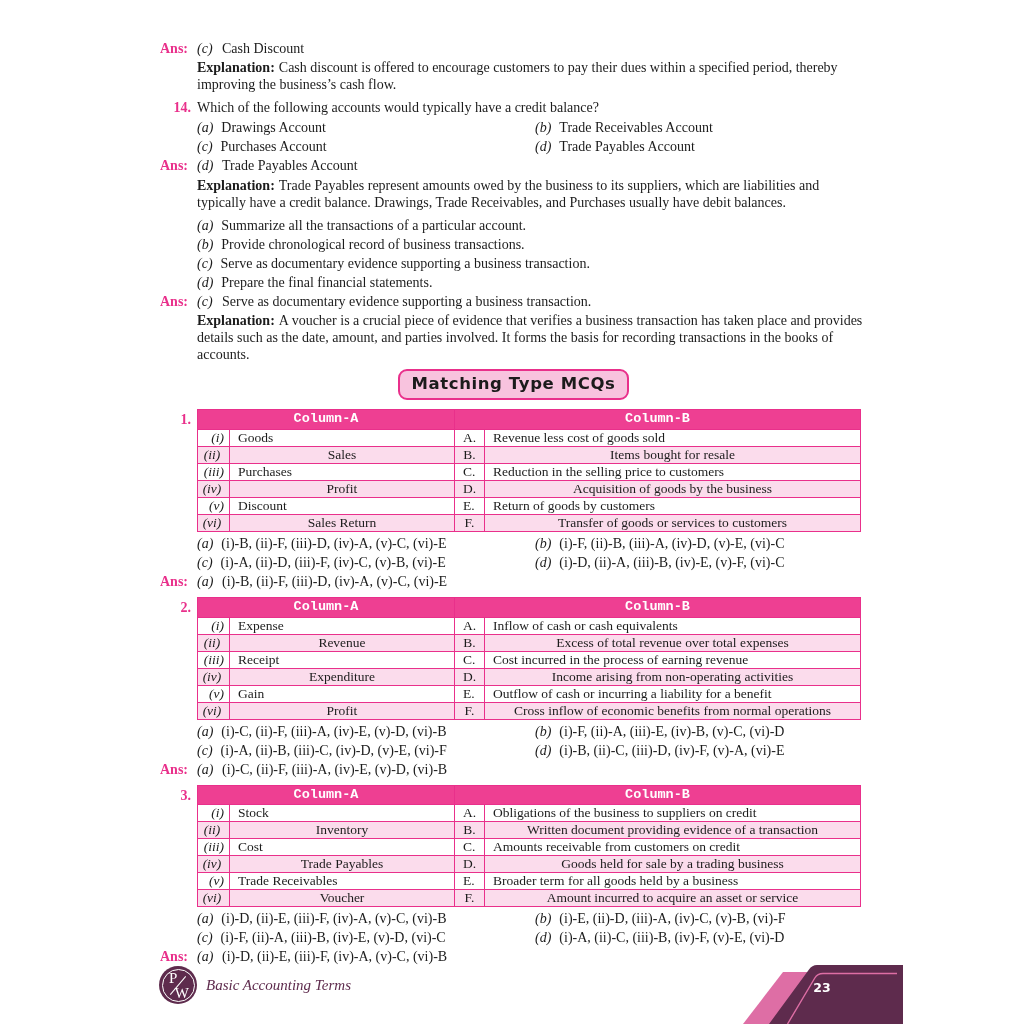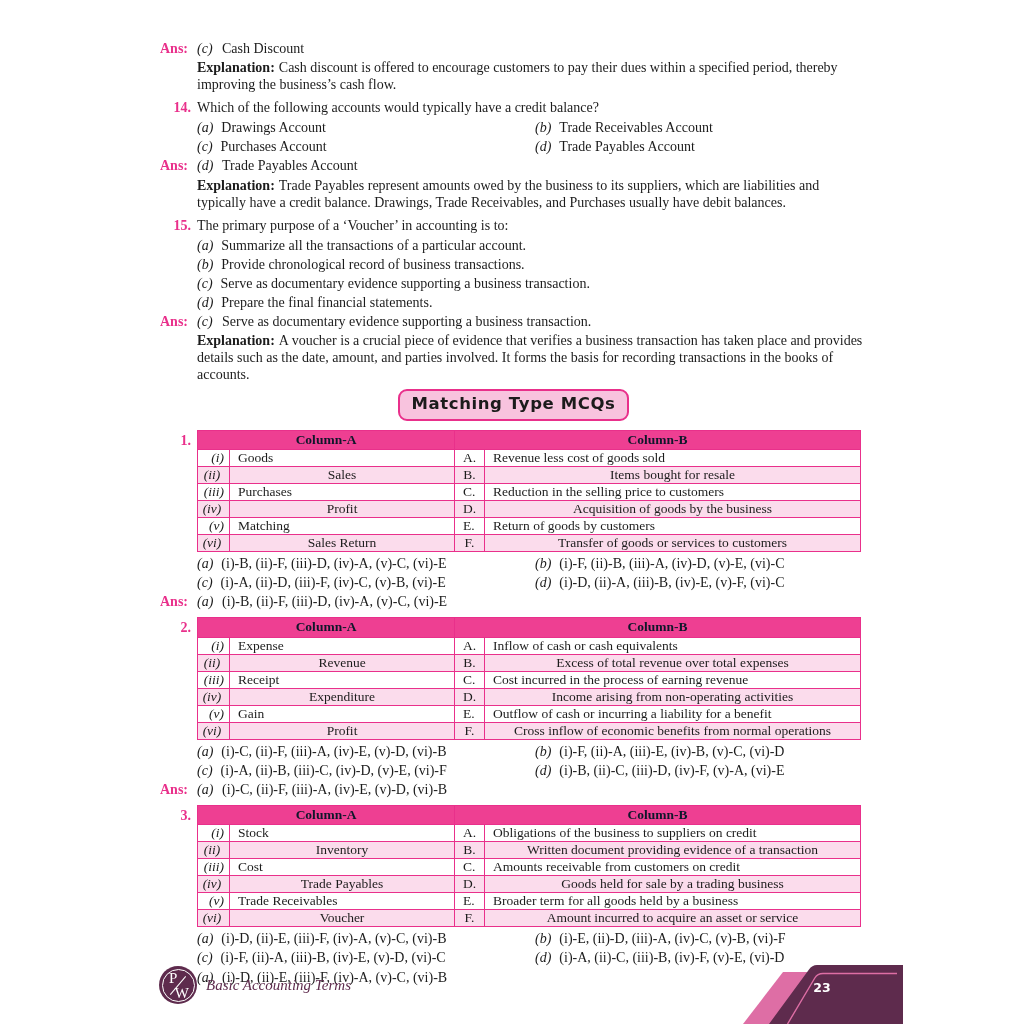--- a/index.html
+++ b/index.html
@@ -47,22 +47,22 @@
     border-radius:9px;
     padding:3px 12px 4px;
     font-family:"DejaVu Sans",sans-serif;
     font-weight:bold;font-size:16.5px;letter-spacing:0.6px;color:#1b1b1b;
   }
 
   .tblock{display:flex;margin-bottom:3px;}
   .tnum{padding-top:2px;}
   table.match{border-collapse:collapse;width:664px;font-size:13.5px;table-layout:fixed;}
   .match th{
-    background:var(--header-pink);color:#0f172a;font-size:13.5px;font-weight:bold;
-    padding:1px 4px;border:1.5px solid var(--magenta);
+    background:var(--header-pink);color:#ffffff;font-size:13.5px;font-weight:bold;
+    padding:1px 4px;border:1.5px solid var(--magenta);font-family:Liberation Mono, monospace;
   }
   .match td{border:1.5px solid var(--magenta);padding:0 8px;line-height:1.18;height:17px;background:#fff;}
   .match col.c-rn{width:32px;}
   .match col.c-a{width:225px;}
   .match col.c-ln{width:30px;}
   .match td.rn{text-align:right;font-style:italic;padding-right:5px;padding-left:2px;}
   .match td.ln{padding-left:8px;}
   .match tr.alt td{background:var(--row-pink);text-align:center;}
 
   .mans{margin-bottom:7px;}
@@ -118,24 +118,20 @@
     </div>
     <div class="ansline">
       <span class="lbl mag">Ans:</span>
       <span class="choice">(d)</span>
       <span class="anstext">Trade Payables Account</span>
     </div>
     <div class="expl">
       <span class="explbl">Explanation:</span><span>Trade Payables represent amounts owed by the business to its suppliers, which are liabilities and typically have a credit balance. Drawings, Trade Receivables, and Purchases usually have debit balances.</span>
     </div>
 
-    <div class="qline">
-      <span class="qnum">15.</span>
-      <span class="qtext">The primary purpose of a ‘Voucher’ in accounting is to:</span>
-    </div>
     <div class="optfull">
       <span class="oletter">(a)</span>
       <span>Summarize all the transactions of a particular account.</span>
     </div>
     <div class="optfull">
       <span class="oletter">(b)</span>
       <span>Provide chronological record of business transactions.</span>
     </div>
     <div class="optfull">
       <span class="oletter">(c)</span>
@@ -191,21 +187,21 @@
               <td>Reduction in the selling price to customers</td>
             </tr>
         <tr class="alt">
               <td class="rn">(iv)</td>
               <td>Profit</td>
               <td class="ln">D.</td>
               <td>Acquisition of goods by the business</td>
             </tr>
         <tr>
               <td class="rn">(v)</td>
-              <td>Matching</td>
+              <td>Discount</td>
               <td class="ln">E.</td>
               <td>Return of goods by customers</td>
             </tr>
         <tr class="alt">
               <td class="rn">(vi)</td>
               <td>Sales Return</td>
               <td class="ln">F.</td>
               <td>Transfer of goods or services to customers</td>
             </tr>
       </tbody>

